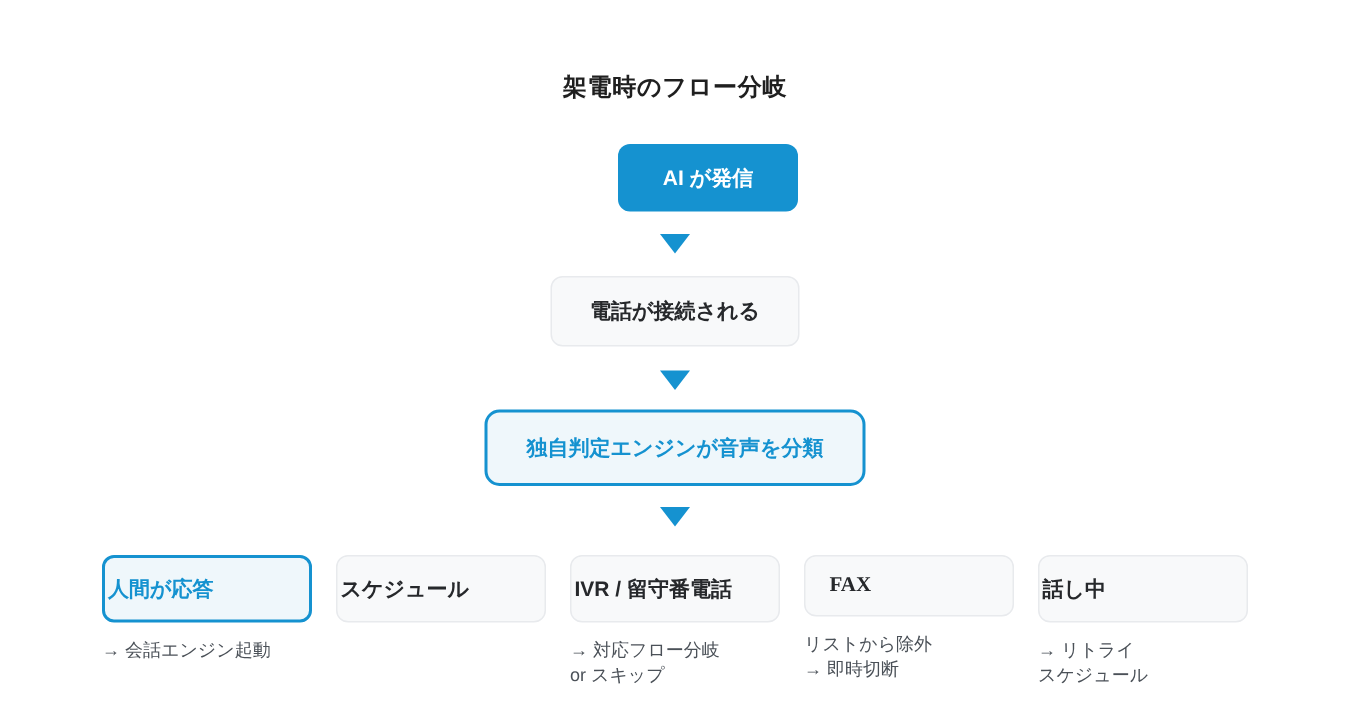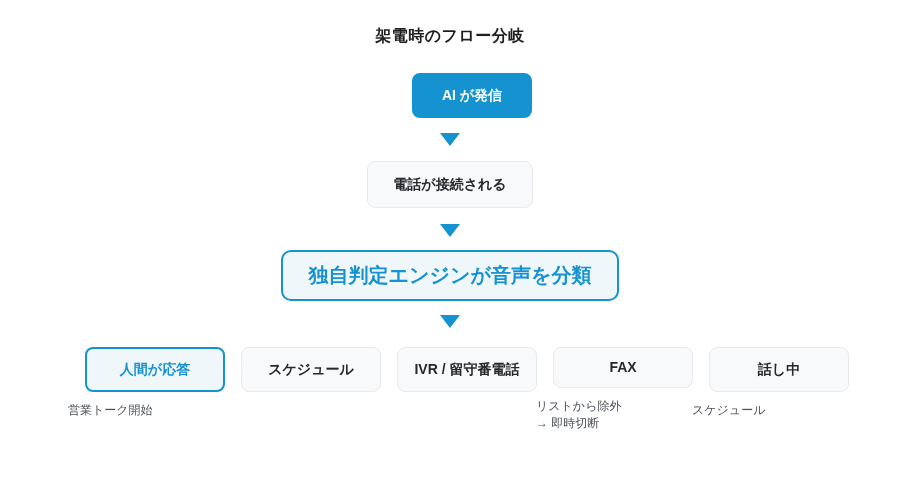--- a/index.html
+++ b/index.html
@@ -19,21 +19,21 @@
     background: #ffffff;
     font-family: "Liberation Sans", "DejaVu Sans", sans-serif;
     overflow: hidden;
   }
   .stack {
     display: flex;
     flex-direction: column;
     align-items: center;
   }
   .diagram-title {
-    margin-top: 26px;
+    margin-top: 49px;
     font-size: 16px;
     line-height: 20px;
     font-weight: bold;
     color: var(--dark-text);
     letter-spacing: 0.5px;
   }
   .node {
     font-weight: bold;
     font-size: 14px;
     line-height: 21px;
@@ -52,21 +52,21 @@
     margin-top: 15px;
     padding: 12px 25px;
     background: var(--gray-bg);
     border: 1px solid var(--gray-border);
     color: #26282b;
     border-radius: 8px;
   }
   .node--outlined {
     margin-top: 13px;
     padding: 13px 26px;
-    font-size: 20px;
+    font-size: 14px;
     background: var(--light-blue-bg);
     border: 2px solid var(--accent-blue);
     color: var(--accent-blue);
     border-radius: 10px;
   }
   .arrow-down {
     width: 0;
     height: 0;
     border-left: 10px solid transparent;
     border-right: 10px solid transparent;
@@ -90,32 +90,32 @@
   .branch-box {
     width: 140px;
     padding: 11px 2px;
     background: var(--gray-bg);
     border: 1px solid var(--gray-border);
     border-radius: 8px;
     font-weight: bold;
     font-size: 14px;
     line-height: 21px;
     color: #26282b;
-    text-align: center;
+    text-align: left;
     white-space: nowrap;
-    margin-left: 17px;
   }
   .branch-box--primary {
     padding: 10px 2px;
     background: var(--light-blue-bg);
     border: 2px solid var(--accent-blue);
     color: var(--accent-blue);
   }
   .branch-box--short {
-    padding: 9px 6px;
+    padding: 9px 16px;
+    font-family: Liberation Serif, serif;
   }
   .branch-note {
     margin-top: 10px;
     font-size: 12px;
     line-height: 17px;
     color: var(--note-gray);
     text-align: left;
   }
 </style>
 </head>
@@ -136,42 +136,47 @@
 
     <div class="node node--outlined">独自判定エンジンが音声を分類</div>
 
     <div class="arrow-down arrow-3"></div>
 
     <div class="branch-row">
 
       <div class="branch-col">
         <div class="branch-box branch-box--primary">人間が応答</div>
         <div class="branch-note">
-          <div>営業トーク開始</div>
+          <div>→ 会話エンジン起動</div>
         </div>
       </div>
 
       <div class="branch-col">
         <div class="branch-box">スケジュール</div>
       </div>
 
       <div class="branch-col">
         <div class="branch-box">IVR / 留守番電話</div>
+        <div class="branch-note">
+          <div>→ 対応フロー分岐</div>
+          <div>or スキップ</div>
+        </div>
       </div>
 
       <div class="branch-col">
         <div class="branch-box branch-box--short">FAX</div>
         <div class="branch-note">
           <div>リストから除外</div>
           <div>→ 即時切断</div>
         </div>
       </div>
 
       <div class="branch-col">
         <div class="branch-box">話し中</div>
         <div class="branch-note">
+          <div>→ リトライ</div>
           <div>スケジュール</div>
         </div>
       </div>
 
     </div>
   </div>
 </div>
 
 </body></html>

